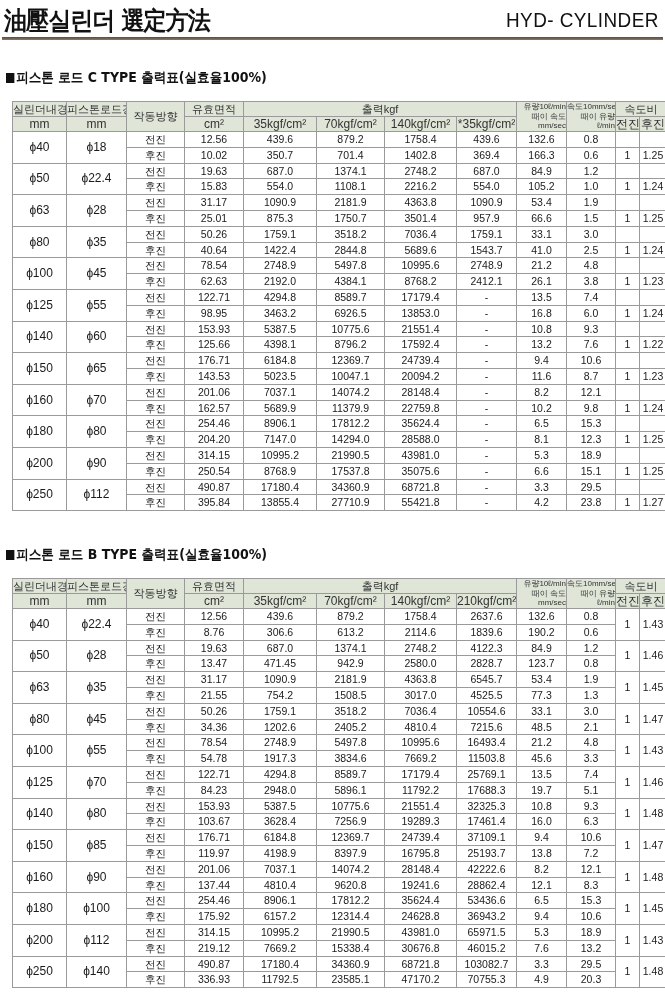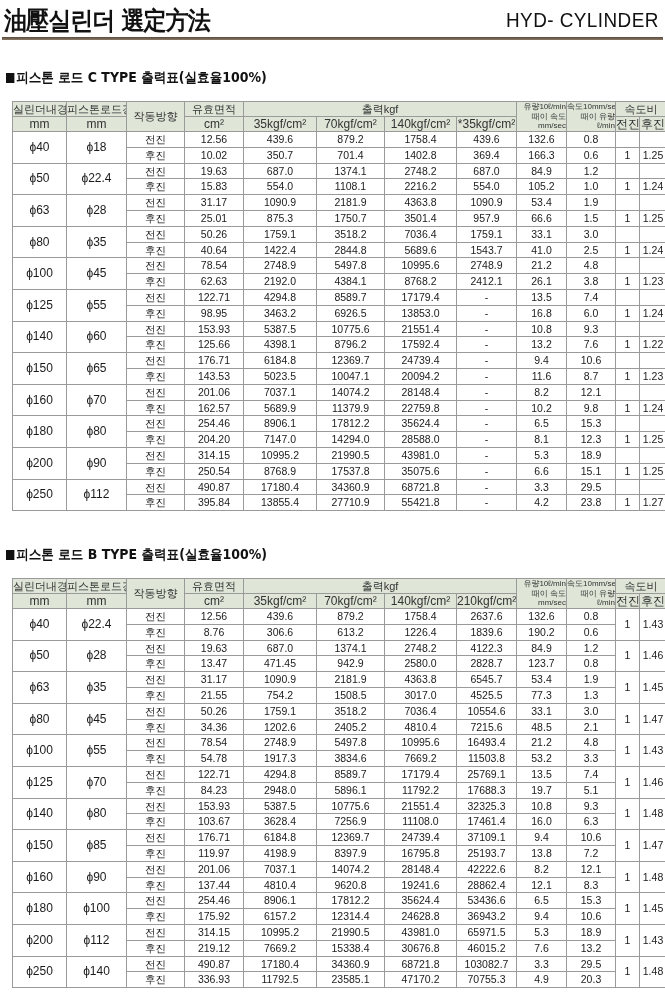--- a/index.html
+++ b/index.html
@@ -446,21 +446,21 @@
         <td class="num">132.6</td>
         <td class="num">0.8</td>
         <td rowspan="2">1</td>
         <td rowspan="2">1.43</td>
       </tr>
       <tr>
         <td class="dir">후진</td>
         <td class="num">8.76</td>
         <td class="num">306.6</td>
         <td class="num">613.2</td>
-        <td class="num">1226.4</td>
+        <td class="num">2114.6</td>
         <td class="num">1839.6</td>
         <td class="num">190.2</td>
         <td class="num">0.6</td>
       </tr>
       <tr>
         <td rowspan="2" class="bore">ϕ50</td>
         <td rowspan="2" class="bore">ϕ28</td>
         <td class="dir">전진</td>
         <td class="num">19.63</td>
         <td class="num">687.0</td>
@@ -544,21 +544,21 @@
         <td rowspan="2">1</td>
         <td rowspan="2">1.43</td>
       </tr>
       <tr>
         <td class="dir">후진</td>
         <td class="num">54.78</td>
         <td class="num">1917.3</td>
         <td class="num">3834.6</td>
         <td class="num">7669.2</td>
         <td class="num">11503.8</td>
-        <td class="num">53.2</td>
+        <td class="num">45.6</td>
         <td class="num">3.3</td>
       </tr>
       <tr>
         <td rowspan="2" class="bore">ϕ125</td>
         <td rowspan="2" class="bore">ϕ70</td>
         <td class="dir">전진</td>
         <td class="num">122.71</td>
         <td class="num">4294.8</td>
         <td class="num">8589.7</td>
         <td class="num">17179.4</td>
@@ -590,21 +590,21 @@
         <td class="num">10.8</td>
         <td class="num">9.3</td>
         <td rowspan="2">1</td>
         <td rowspan="2">1.48</td>
       </tr>
       <tr>
         <td class="dir">후진</td>
         <td class="num">103.67</td>
         <td class="num">3628.4</td>
         <td class="num">7256.9</td>
-        <td class="num">11108.0</td>
+        <td class="num">19289.3</td>
         <td class="num">17461.4</td>
         <td class="num">16.0</td>
         <td class="num">6.3</td>
       </tr>
       <tr>
         <td rowspan="2" class="bore">ϕ150</td>
         <td rowspan="2" class="bore">ϕ85</td>
         <td class="dir">전진</td>
         <td class="num">176.71</td>
         <td class="num">6184.8</td>

